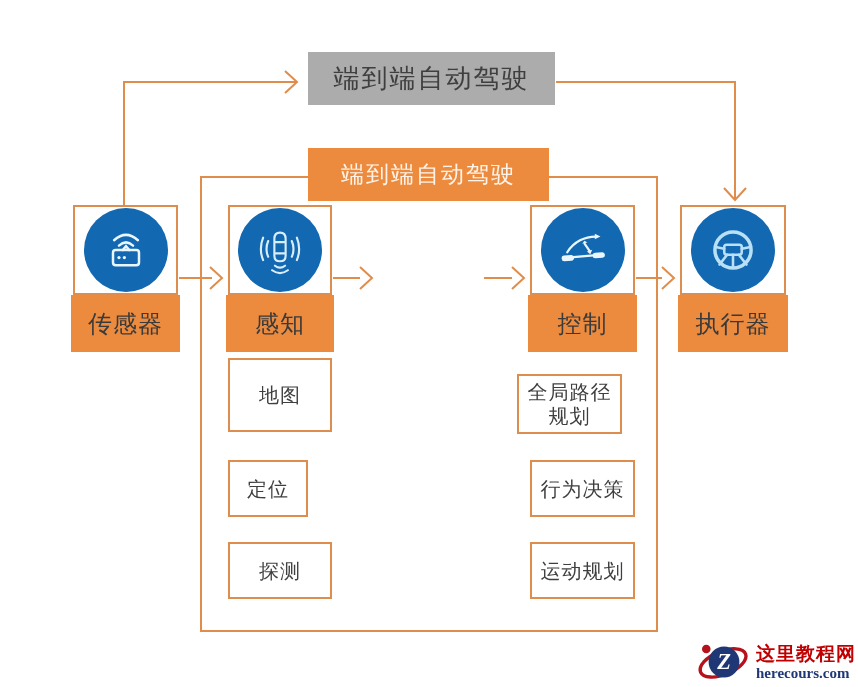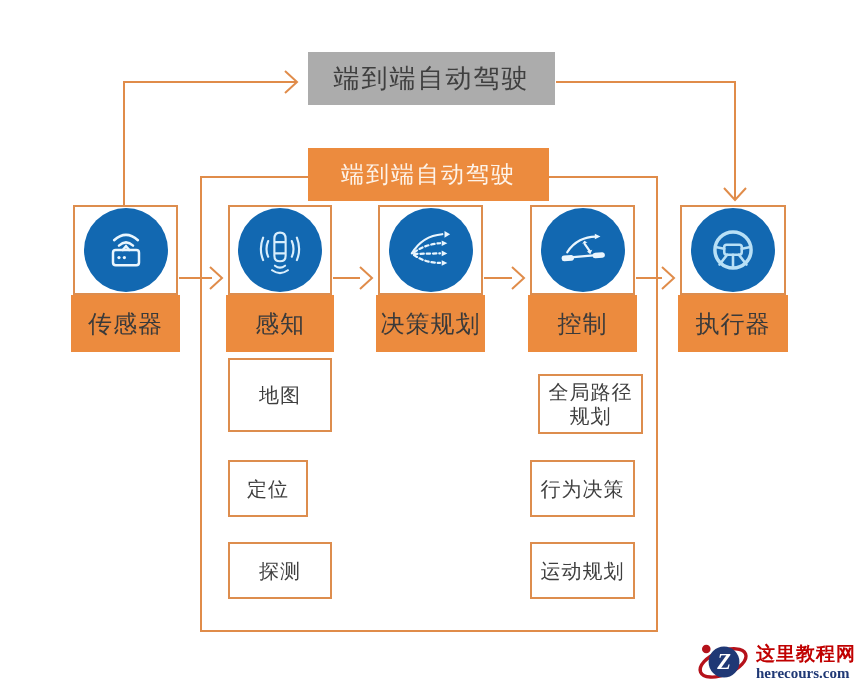--- a/index.html
+++ b/index.html
@@ -98,37 +98,20 @@
           <path d="M34.5 16 Q37.5 23 34.5 30"></path>
           <path d="M39 13 Q43 23 39 33"></path>
           <path d="M19.5 38 Q24 41.5 28.5 38"></path>
           <path d="M17 42 Q24 47 31 42"></path>
         </svg>
       </div>
     </div>
     <div class="block-label">感知</div>
   </div>
 
-  <div class="abs block" style="left:378px;width:105px">
-    <div class="icon-area">
-      <div class="circle">
-        <svg width="54" height="54" viewBox="0 0 48 48" fill="none" stroke="#eaf6fe" stroke-width="2" stroke-linecap="round">
-          <path d="M7 27 C13 17 22 11 34 10"></path>
-          <path d="M36 7 L41 10 L36 13 Z" fill="#eaf6fe" stroke="none"></path>
-          <path d="M9 26 C16 21 24 18.5 32 18" stroke-dasharray="3 2.6"></path>
-          <path d="M33.5 15.5 L38.5 18 L33.5 20.5 Z" fill="#eaf6fe" stroke="none"></path>
-          <path d="M9 27.5 L32 27" stroke-dasharray="3 2.6"></path>
-          <path d="M33.5 24.5 L38.5 27 L33.5 29.5 Z" fill="#eaf6fe" stroke="none"></path>
-          <path d="M9 28.5 C16 33.5 24 35.5 32 35.5" stroke-dasharray="3 2.6"></path>
-          <path d="M33.5 33 L38.5 35.5 L33.5 38 Z" fill="#eaf6fe" stroke="none"></path>
-        </svg>
-      </div>
-    </div>
-    <div class="block-label">决策规划</div>
-  </div>
 
   <div class="abs block" style="left:530px;width:105px">
     <div class="icon-area">
       <div class="circle">
         <svg width="54" height="54" viewBox="0 0 48 48" fill="none" stroke="#eaf6fe" stroke-width="2" stroke-linecap="round">
           <path d="M13 30.5 L36 28.5"></path>
           <rect x="5" y="28.7" width="11" height="5" rx="2.4" fill="#eaf6fe" stroke="none" transform="rotate(-4 10.5 31.2)"></rect>
           <rect x="32.5" y="26.2" width="11" height="5" rx="2.4" fill="#eaf6fe" stroke="none" transform="rotate(-4 38 28.7)"></rect>
           <path d="M10 26 C16 16.5 26 12 35 12"></path>
           <path d="M34.5 9.5 L39.5 12 L34.5 14.5 Z" fill="#eaf6fe" stroke="none"></path>
@@ -155,21 +138,21 @@
         </svg>
       </div>
     </div>
     <div class="block-label">执行器</div>
   </div>
 
   <div class="abs sub" style="left:228px;top:358px;width:104px;height:74px">地图</div>
   <div class="abs sub" style="left:228px;top:460px;width:80px;height:57px">定位</div>
   <div class="abs sub" style="left:228px;top:542px;width:104px;height:57px">探测</div>
 
-  <div class="abs sub" style="left:538px;top:374px;width:105px;height:60px">全局路径规划</div>
+  <div class="abs sub" style="left:517px;top:374px;width:105px;height:60px">全局路径规划</div>
   <div class="abs sub" style="left:530px;top:542px;width:105px;height:57px">运动规划</div>
   <div class="abs sub" style="left:530px;top:460px;width:105px;height:57px">行为决策</div>
 
   <div class="abs logo">
     <svg width="56" height="50" viewBox="0 0 60 52">
       <ellipse cx="29" cy="27" rx="26" ry="12.5" fill="none" stroke="#b5121b" stroke-width="3.6" transform="rotate(-22 29 27)"></ellipse>
       <circle cx="11" cy="12" r="4.6" fill="#b5121b"></circle>
       <circle cx="30" cy="26" r="16.5" fill="#1f3875"></circle>
       <text x="30" y="34" text-anchor="middle" font-size="24" font-weight="bold" font-style="italic" fill="#ffffff" font-family="Liberation Serif, DejaVu Serif, serif">Z</text>
     </svg>

